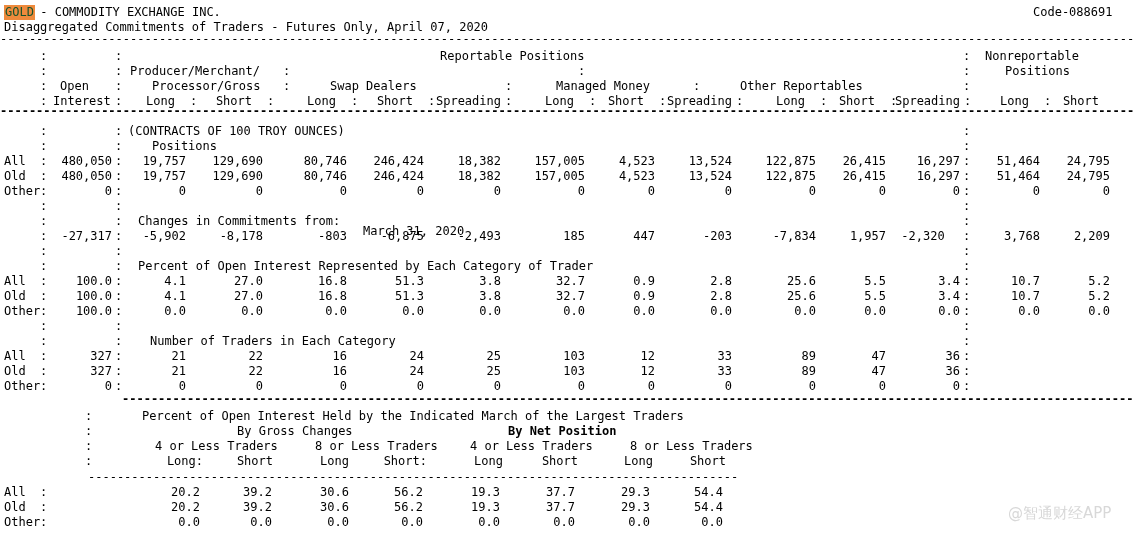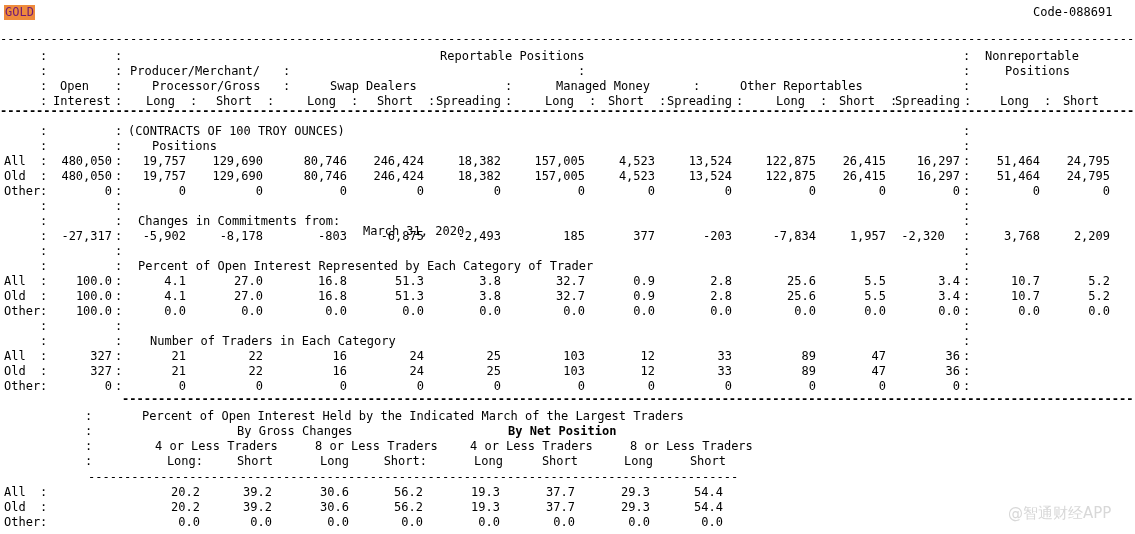--- a/index.html
+++ b/index.html
@@ -5,29 +5,31 @@
   html,body{margin:0;padding:0;background:#fff;}
   .report{
     position:relative;width:1135px;height:534px;background:#ffffff;
     font-family:"DejaVu Sans Mono","Liberation Mono",monospace;
     font-size:12px;color:#000;overflow:hidden;
   }
   .cell{position:absolute;white-space:pre;line-height:15px;height:15px;display:block;}
   .r{text-align:right;}
   .b{font-weight:bold;}
   .dash{overflow:hidden;letter-spacing:0;}
-  .hl{padding:0 1px;color:#701a75;}
+  .hl{padding:0 1px;color:#14532d;}
   .watermark{position:absolute;font-family:"DejaVu Sans","Liberation Sans",sans-serif;font-size:15px;}
 </style>
 </head>
 <body>
 
 <div class="report">
   <span class="cell hl" style="left: 4px; top: 5px; background: rgb(238, 138, 60);">GOLD</span>
+  <span class="cell" style="left:33px;top:5px;"> - COMMODITY EXCHANGE INC.</span>
   <span class="cell" style="left:1033px;top:5px;">Code-088691</span>
+  <span class="cell" style="left:4px;top:20px;">Disaggregated Commitments of Traders - Futures Only, April 07, 2020</span>
 
   <div id="report-body">
       <span class="cell dash" style="left: 0px; top: 32px; width: 1135px;">-----------------------------------------------------------------------------------------------------------------------------------------------------------------</span>
       <span class="cell b dash" style="left: 0px; top: 104px; width: 1135px;">-----------------------------------------------------------------------------------------------------------------------------------------------------------------</span>
       <span class="cell b dash" style="left: 122px; top: 392px; width: 1013px;">------------------------------------------------------------------------------------------------------------------------------------------------</span>
       <span class="cell dash" style="left: 88px; top: 470px; width: 649px;">----------------------------------------------------------------------------------------------</span>
       <span class="cell" style="left: 40px; top: 49px;">:</span>
       <span class="cell" style="left: 115px; top: 49px;">:</span>
       <span class="cell" style="left: 440px; top: 49px;">Reportable Positions</span>
       <span class="cell" style="left: 963px; top: 49px;">:</span>
@@ -150,21 +152,21 @@
       <span class="cell" style="left: 963px; top: 214px;">:</span>
       <span class="cell" style="left: 40px; top: 229px;">:</span>
       <span class="cell r" style="left: 38px; width: 74px; top: 229px;">-27,317</span>
       <span class="cell" style="left: 115px; top: 229px;">:</span>
       <span class="cell r" style="left: 112px; width: 74px; top: 229px;">-5,902</span>
       <span class="cell r" style="left: 189px; width: 74px; top: 229px;">-8,178</span>
       <span class="cell r" style="left: 273px; width: 74px; top: 229px;">-803</span>
       <span class="cell r" style="left: 350px; width: 74px; top: 229px;">-6,875</span>
       <span class="cell r" style="left: 427px; width: 74px; top: 229px;">-2,493</span>
       <span class="cell r" style="left: 511px; width: 74px; top: 229px;">185</span>
-      <span class="cell r" style="left: 581px; width: 74px; top: 229px;">377</span>
+      <span class="cell r" style="left: 581px; width: 74px; top: 229px;">447</span>
       <span class="cell r" style="left: 658px; width: 74px; top: 229px;">-203</span>
       <span class="cell r" style="left: 742px; width: 74px; top: 229px;">-7,834</span>
       <span class="cell r" style="left: 812px; width: 74px; top: 229px;">1,957</span>
       <span class="cell r" style="left: 886px; width: 74px; top: 229px; text-align: center;">-2,320</span>
       <span class="cell" style="left: 963px; top: 229px;">:</span>
       <span class="cell r" style="left: 966px; width: 74px; top: 229px;">3,768</span>
       <span class="cell r" style="left: 1036px; width: 74px; top: 229px;">2,209</span>
       <span class="cell" style="left: 40px; top: 244px;">:</span>
       <span class="cell" style="left: 115px; top: 244px;">:</span>
       <span class="cell" style="left: 963px; top: 244px;">:</span>

